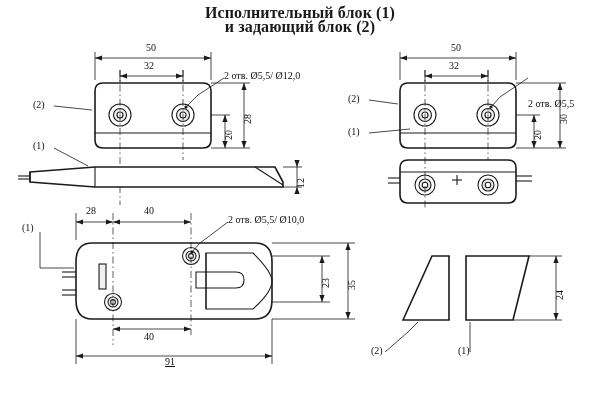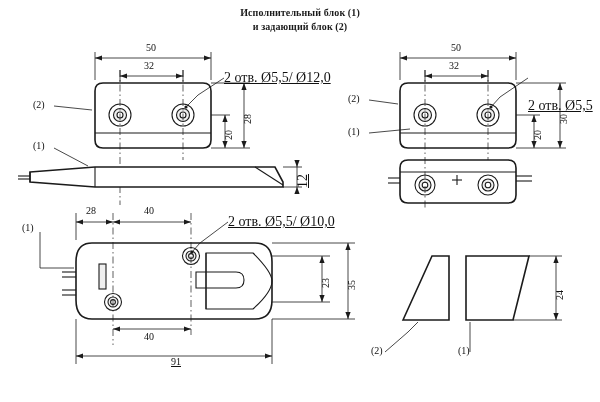--- a/index.html
+++ b/index.html
@@ -10,32 +10,32 @@
     color:#1a1a1a;
     position:relative;
     overflow:hidden;
   }
   .stage{position:absolute;left:0;top:0;width:600px;height:402px;}
   .title{
     position:absolute;
     top:6px;left:0;width:600px;
     text-align:center;
     font-weight:bold;
-    font-size:10px;
+    font-size:16px;
     line-height:14px;
     letter-spacing:0.1px;
   }
   .lbl{
     position:absolute;
     font-size:10px;
     font-family:"Liberation Serif", serif;
     white-space:nowrap;
     color:#111;
   }
-  .lbl.small{font-size:14px;text-decoration:underline;}
+  .lbl.small{font-size:10px;}
   .lbl.vert{
     transform:rotate(-90deg);
     transform-origin:left top;
   }
   svg{position:absolute;left:0;top:0;overflow:visible;}
   .ln{stroke:#1b1b1b;stroke-width:1.1;fill:none;}
   .ln-th{stroke:#1b1b1b;stroke-width:1.6;fill:none;}
   .dim{stroke:#1b1b1b;stroke-width:0.8;fill:none;}
   .cl{stroke:#1b1b1b;stroke-width:0.7;fill:none;stroke-dasharray:7 3 1.5 3;}
   .lead{stroke:#1b1b1b;stroke-width:0.8;fill:none;}
@@ -338,21 +338,21 @@
   <div class="lbl" style="left:449px;top:60px;">32</div>
   <div class="lbl vert" style="left:558px;top:124px;">30</div>
   <div class="lbl vert" style="left:532px;top:140px;">20</div>
   <div class="lbl small" style="left:528px;top:70px;margin-top:28px;">2 отв. Ø5,5</div>
   <div class="lbl" style="left:348px;top:93px;">(2)</div>
   <div class="lbl" style="left:348px;top:126px;">(1)</div>
 
   <div class="lbl" style="left:86px;top:205px;">28</div>
   <div class="lbl" style="left:144px;top:205px;">40</div>
   <div class="lbl" style="left:144px;top:331px;">40</div>
-  <div class="lbl" style="left:171px;top:356px;text-decoration:underline;">91</div>
+  <div class="lbl" style="left:165px;top:356px;text-decoration:underline;">91</div>
   <div class="lbl vert" style="left:346px;top:290px;">35</div>
   <div class="lbl vert" style="left:320px;top:288px;">23</div>
   <div class="lbl small" style="left:228px;top:214px;text-align:right;">2 отв. Ø5,5/ Ø10,0</div>
   <div class="lbl" style="left:22px;top:222px;">(1)</div>
 
   <div class="lbl vert" style="left:554px;top:300px;">24</div>
   <div class="lbl" style="left:371px;top:345px;">(2)</div>
   <div class="lbl" style="left:458px;top:345px;">(1)</div>
 
 </div>

